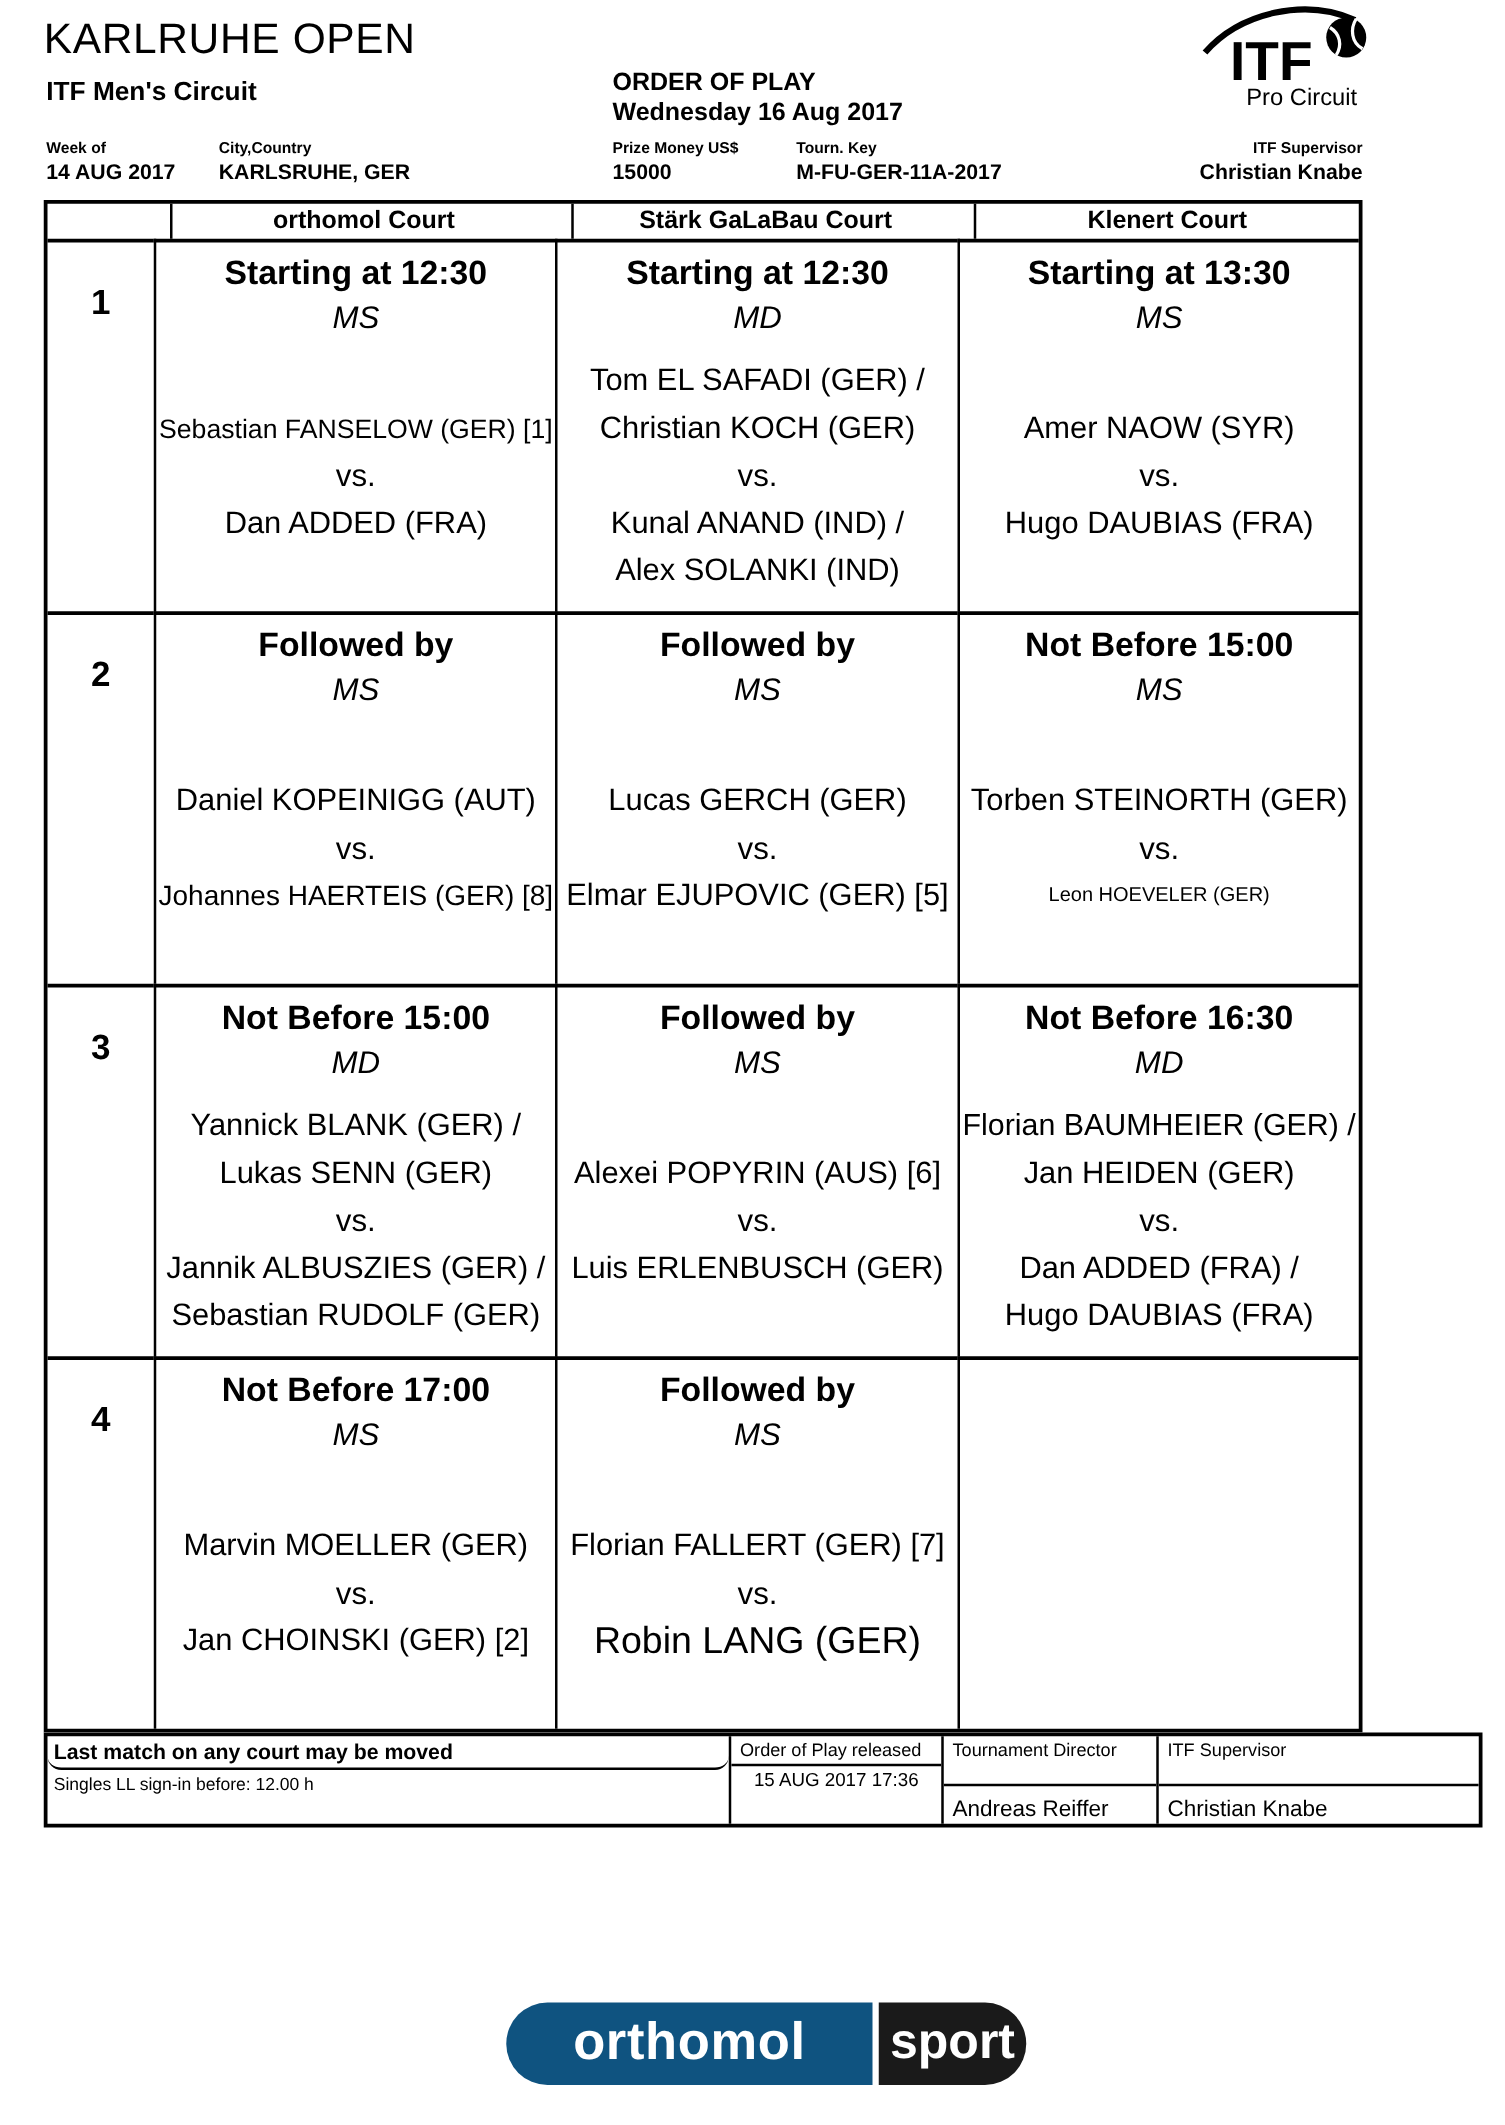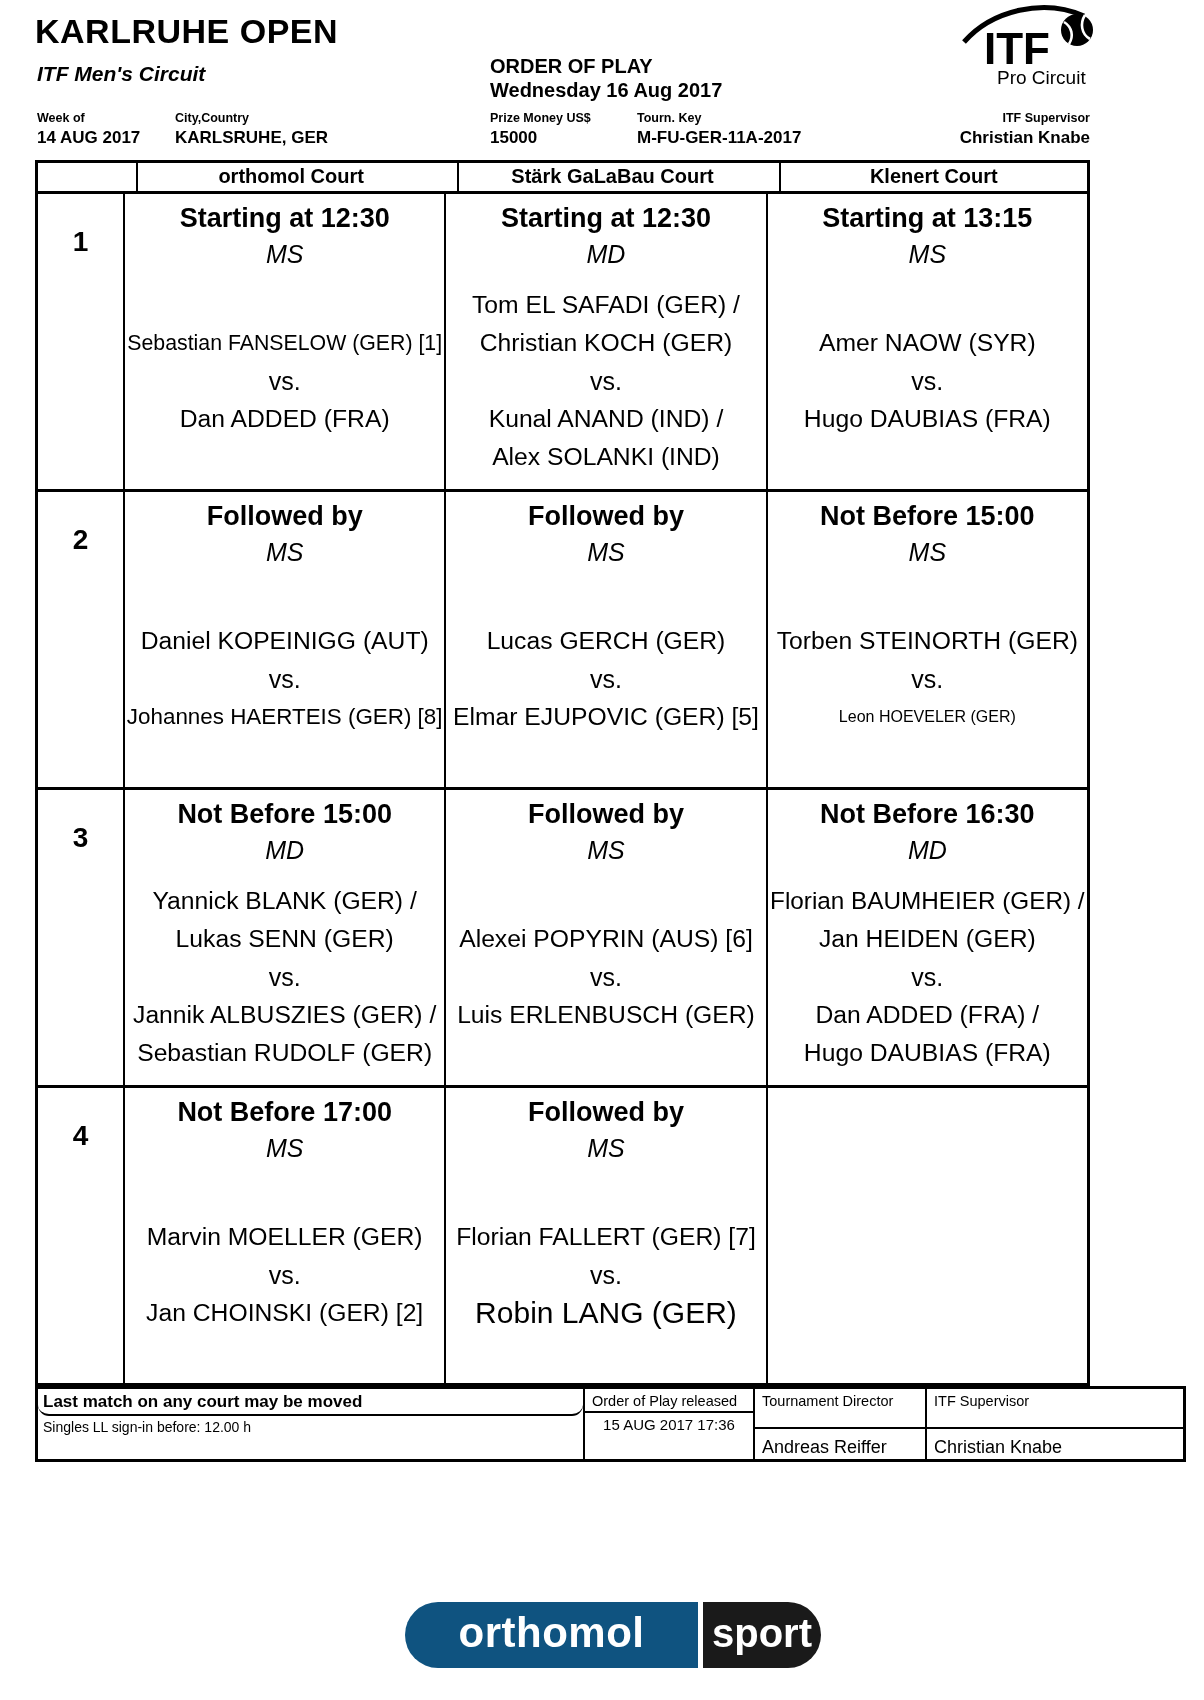--- a/index.html
+++ b/index.html
@@ -3,22 +3,22 @@
 <meta charset="utf-8">
 <style>
   * { box-sizing: border-box; margin: 0; padding: 0; }
   html, body { background: #ffffff; }
   body { font-family: "Liberation Sans", sans-serif; color: #000; }
   #page {
     position: relative; width: 1204px; height: 1700px; background: #fff;
     overflow: hidden;
   }
   
-  .title { position: absolute; left: 35px; top: 12px; font-size: 34px; font-weight: bold; letter-spacing: 0.5px; }
-  .subtitle { position: absolute; left: 37px; top: 62px; font-size: 21px; font-weight: bold; font-style: italic; }
+  .title { position: absolute; left: 35px; top: 12px; font-size: 34px; font-weight: normal; letter-spacing: 0.5px; }
+  .subtitle { position: absolute; left: 37px; top: 62px; font-size: 21px; font-weight: bold; }
   .oop-block { position: absolute; left: 490px; top: 54px; font-size: 20px; font-weight: bold; line-height: 24px; }
   .meta-label { position: absolute; font-size: 12.5px; font-weight: bold; top: 111px; }
   .meta-value { position: absolute; font-size: 17px; font-weight: bold; top: 128px; }
   .m-week-l { left: 37px; } .m-week-v { left: 37px; }
   .m-city-l { left: 175px; } .m-city-v { left: 175px; }
   .m-prize-l { left: 490px; } .m-prize-v { left: 490px; }
   .m-key-l { left: 637px; } .m-key-v { left: 637px; }
   .m-sup-l { right: 114px; text-align: right; } .m-sup-v { right: 114px; text-align: right; }
   .itf-logo { position: absolute; left: 958px; top: 2px; width: 140px; height: 86px; }
   
@@ -129,21 +129,21 @@
         <div class="match-type">MD</div>
         <div class="players-block">
           <div class="pline fit" style="font-size: 24.7px;">Tom EL SAFADI (GER) /</div>
           <div class="pline fit" style="font-size: 24.7px;">Christian KOCH (GER)</div>
           <div class="vs">vs.</div>
           <div class="pline fit" style="font-size: 24.7px;">Kunal ANAND (IND) /</div>
           <div class="pline fit" style="font-size: 24.7px;">Alex SOLANKI (IND)</div>
         </div>
       </div>
       <div class="g-cell match-cell">
-        <div class="match-time">Starting at 13:15</div>
+        <div class="match-time">Starting at 13:30</div>
         <div class="match-type">MS</div>
         <div class="players-block">
           <div class="pline fit" style="font-size: 24.7px;">Amer NAOW (SYR)</div>
           <div class="vs">vs.</div>
           <div class="pline fit" style="font-size: 24.7px;">Hugo DAUBIAS (FRA)</div>
         </div>
       </div>
       <div class="g-cell g-first num-cell">2</div>
       <div class="g-cell match-cell">
         <div class="match-time">Followed by</div>

